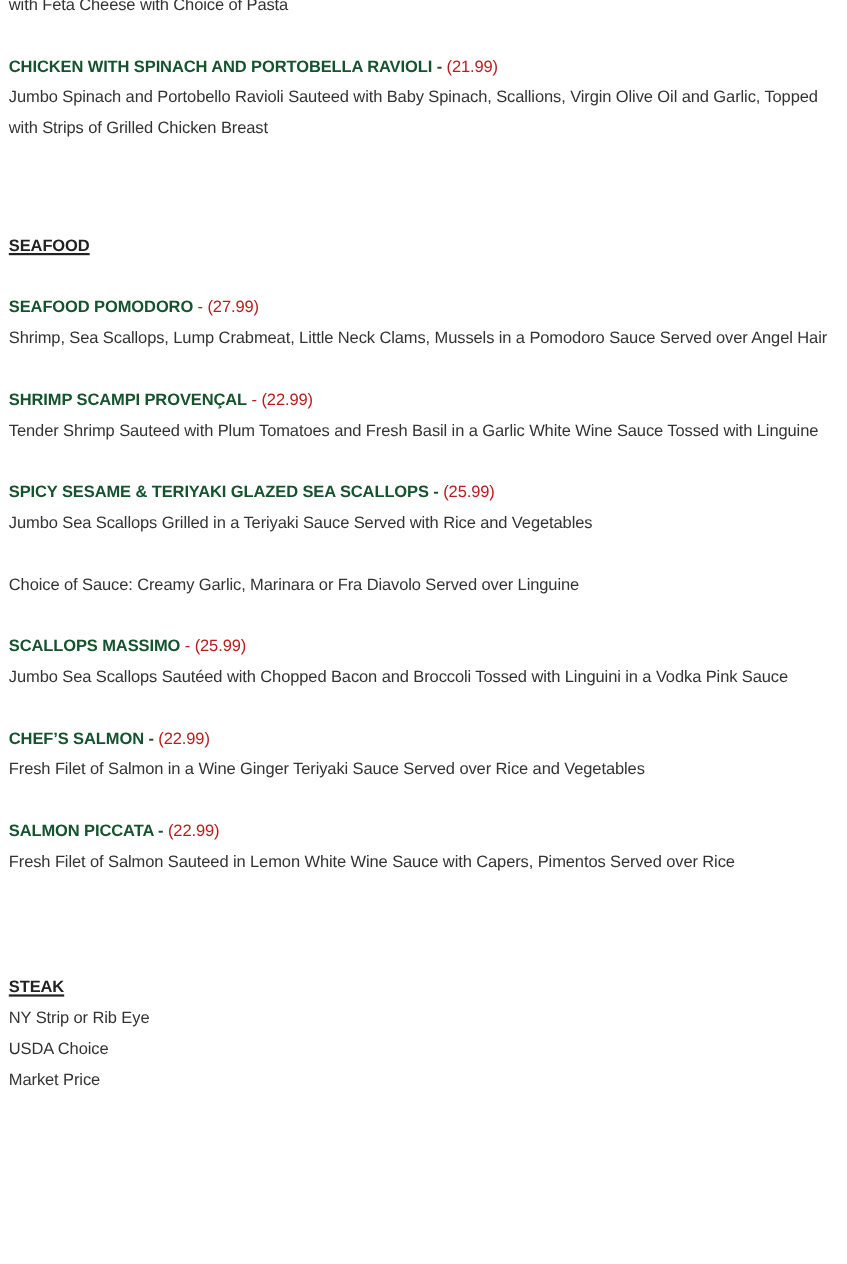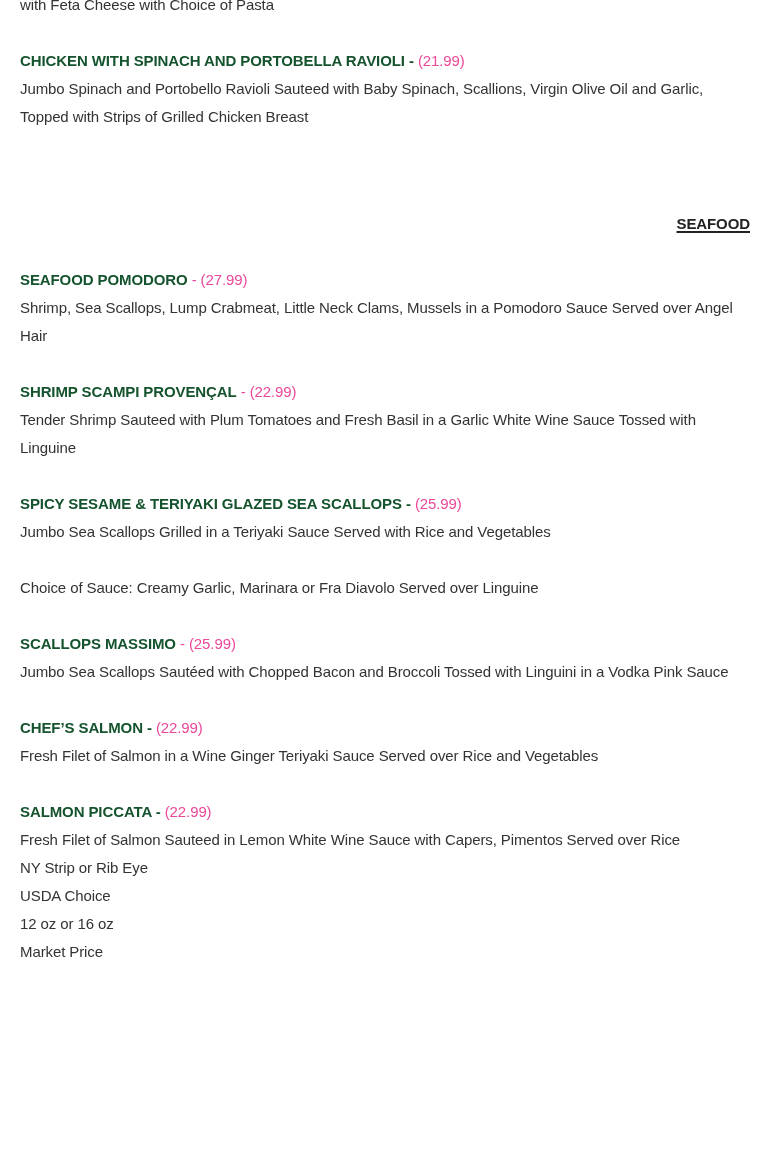--- a/index.html
+++ b/index.html
@@ -6,47 +6,47 @@
   html, body {
     margin: 0; padding: 0;
     width: 770px; height: 1149px;
     background: #ffffff;
     overflow: hidden;
     font-family: "Liberation Sans", sans-serif;
   }
   .page {
     display: flow-root;
     width: 770px; height: 1149px;
-    padding: 0 20px;
+    padding: 0 8px;
     color: #333333;
   }
   .line {
     margin: 0;
     font-size: 15px;
     line-height: 28px;
     letter-spacing: -0.1px;
   }
   .desc { font-weight: 400; }
   .frag { margin-top: -9px; }
   .item { margin-top: 28px; }
   .title-line { margin: 0; }
   .name { font-weight: 700; color: #14532d; }
-  .price { font-weight: 400; color: #ec4899; }
+  .price { font-weight: 400; color: #b91c1c; }
   .section-heading {
     margin: 0;
     font-size: 15px;
     line-height: 28px;
     letter-spacing: -0.1px;
     font-weight: 700;
     color: #222222;
     text-decoration: underline;
     text-decoration-thickness: 2px;
     text-underline-offset: 2px;
   }
-  #seafood-heading { margin-top: 79px; text-align: right; }
+  #seafood-heading { margin-top: 79px; }
   #steak-heading   { margin-top: 86px; }
   .steak-lines p { margin: 0; }
 </style>
 </head>
 <body>
 
 <main class="page">
 
   <p class="line desc frag">with Feta Cheese with Choice of Pasta</p>
 
@@ -84,21 +84,21 @@
   <div class="item">
     <p class="line title-line"><span class="name">CHEF’S SALMON -</span> <span class="price">(22.99)</span></p>
     <p class="line desc">Fresh Filet of Salmon in a Wine Ginger Teriyaki Sauce Served over Rice and Vegetables</p>
   </div>
 
   <div class="item">
     <p class="line title-line"><span class="name">SALMON PICCATA -</span> <span class="price">(22.99)</span></p>
     <p class="line desc">Fresh Filet of Salmon Sauteed in Lemon White Wine Sauce with Capers, Pimentos Served over Rice</p>
   </div>
 
+  <h2 class="section-heading" id="steak-heading">STEAK</h2>
 
   <div class="steak-lines">
     <p class="line desc">NY Strip or Rib Eye</p>
     <p class="line desc">USDA Choice</p>
-    <p class="line desc">12 oz or 16 oz</p>
     <p class="line desc">Market Price</p>
   </div>
 
 </main>
 
 </body></html>

